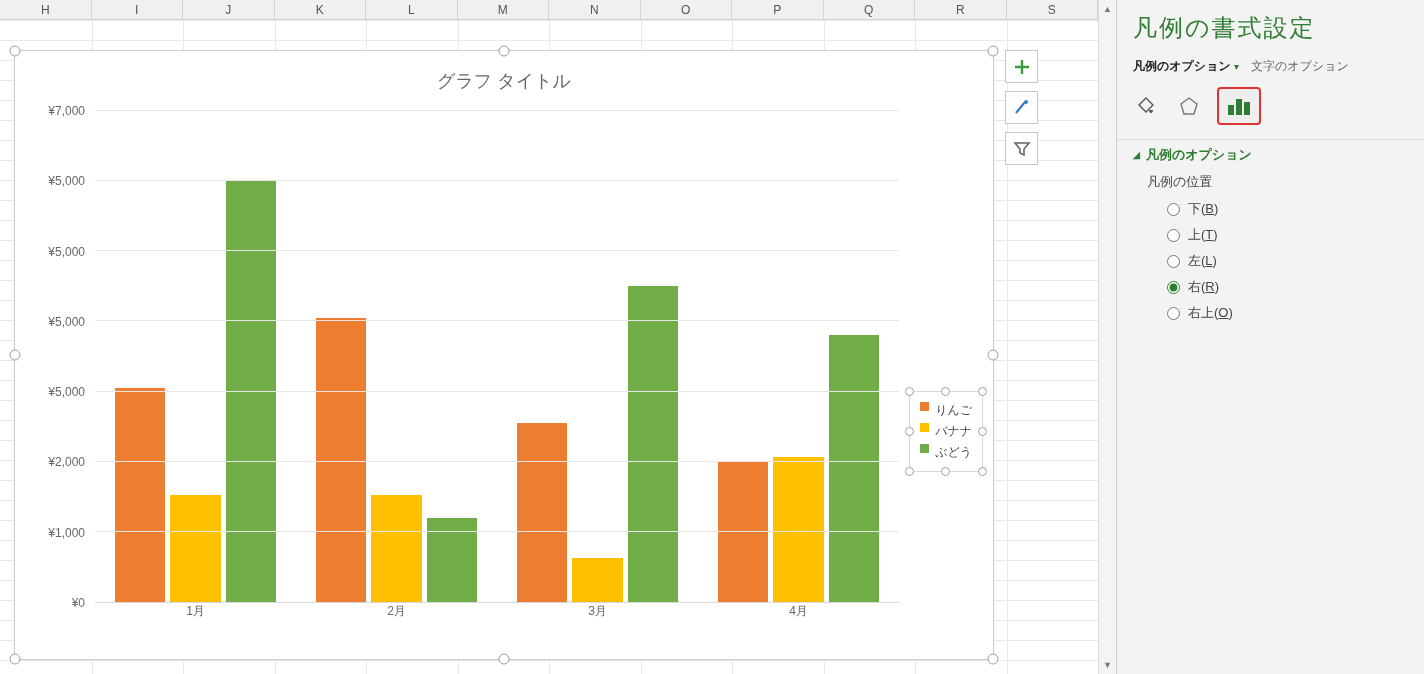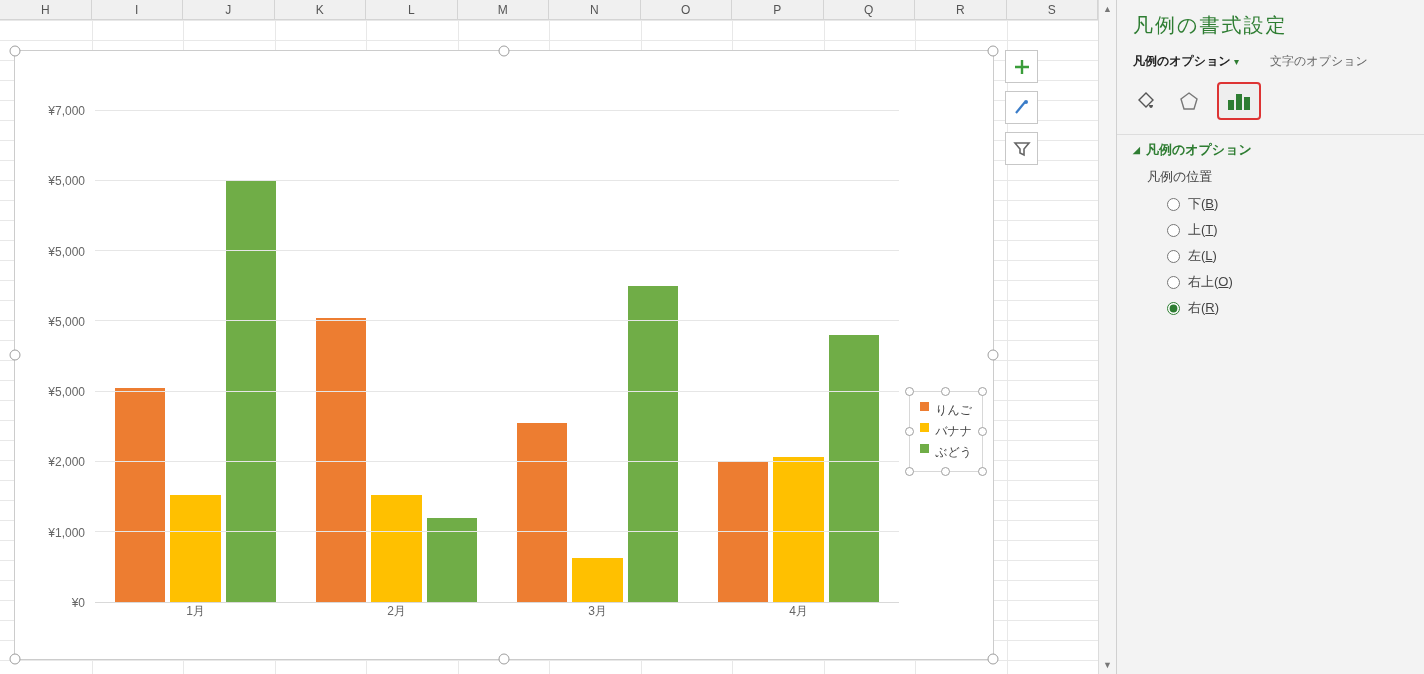--- a/index.html
+++ b/index.html
@@ -31,22 +31,22 @@
 .legend-box .li{display:flex;align-items:flex-start;gap:6px;padding:2px 0;white-space:nowrap}
 .sw{width:9px;height:9px}
 .sw.s0{background:#ed7d31}.sw.s1{background:#ffc000}.sw.s2{background:#70ad47}
 .lh{position:absolute;width:9px;height:9px;background:#fff;border:1px solid #a0a0a0;border-radius:50%}
 .side-btns{position:absolute;top:50px;right:60px;display:flex;flex-direction:column;gap:8px}
 .sbtn{width:33px;height:33px;border:1px solid #c7c7c7;background:#fff;display:flex;align-items:center;justify-content:center;cursor:pointer}
 .vscroll{width:18px;background:#f4f4f4;border-left:1px solid #dcdcdc;position:relative}
 .vscroll .arrow{position:absolute;left:0;right:0;height:18px;display:flex;align-items:center;justify-content:center;color:#777;font-size:9px}
 .vscroll .arrow.up{top:0}.vscroll .arrow.down{bottom:0}
 .panel{width:308px;background:#f3f3f3;border-left:1px solid #d0d0d0;padding:12px 0 0 0;display:flex;flex-direction:column}
-.panel-title{font-size:20px;color:#2e7d32;padding:0 16px 10px;letter-spacing:2px}
-.panel-tabs{display:flex;gap:31px;padding:4px 16px 6px;font-size:12px;align-items:center}
+.panel-title{font-size:24px;color:#2e7d32;padding:0 16px 10px;letter-spacing:2px}
+.panel-tabs{display:flex;gap:12px;padding:4px 16px 6px;font-size:12px;align-items:center}
 .panel-tabs .t1{font-weight:bold;color:#222}
 .panel-tabs .chev{color:#2e7d32;font-size:10px}
 .panel-tabs .t2{color:#666}
 .icon-row{display:flex;gap:14px;padding:6px 16px 14px;align-items:center}
 .icon-btn{width:28px;height:26px;display:flex;align-items:center;justify-content:center;cursor:pointer;border-radius:2px}
 .icon-btn.sel{border:2.5px solid #d33;border-radius:4px;padding:2px;width:44px;height:38px;background:#eee}
 .section-hd{font-size:13px;font-weight:bold;color:#2e7d32;padding:6px 16px;display:flex;align-items:center;gap:6px}
 .section-hd .tri{font-size:9px;color:#2e7d32}
 .section-body{padding:0 16px 8px 30px;font-size:13px;color:#444}
 .subhead{padding:3px 0 5px}
@@ -126,20 +126,21 @@
     <div class="chart-obj">
       <div class="handle hc h-tl"></div>
       <div class="handle hc h-tr"></div>
       <div class="handle hc h-bl"></div>
       <div class="handle hc h-br"></div>
       <div class="handle hc h-tm"></div>
       <div class="handle hc h-bm"></div>
       <div class="handle hc h-ml"></div>
       <div class="handle hc h-mr"></div>
 
+      <div class="chart-title">グラフ タイトル</div>
 
       <div class="plot">
         <div class="yaxis" id="yaxis">
             <div class="ytick" style="bottom: 0%;">¥0</div>
             <div class="ytick" style="bottom: 14.2857%;">¥1,000</div>
             <div class="ytick" style="bottom: 28.5714%;">¥2,000</div>
             <div class="ytick" style="bottom: 42.8571%;">¥5,000</div>
             <div class="ytick" style="bottom: 57.1429%;">¥5,000</div>
             <div class="ytick" style="bottom: 71.4286%;">¥5,000</div>
             <div class="ytick" style="bottom: 85.7143%;">¥5,000</div>
@@ -264,22 +265,22 @@
         </label>
       <label class="radio-row">
           <input type="radio" name="pos" style="">
           <span><span>上(</span><span class="ul">T</span><span>)</span></span>
         </label>
       <label class="radio-row">
           <input type="radio" name="pos" style="">
           <span><span>左(</span><span class="ul">L</span><span>)</span></span>
         </label>
       <label class="radio-row">
-          <input type="radio" name="pos" style="">
-          <span><span>右上(</span><span class="ul">O</span><span>)</span></span>
-        </label>
-      <label class="radio-row">
           <input type="radio" name="pos" checked="" style="">
           <span><span>右(</span><span class="ul">R</span><span>)</span></span>
         </label>
+      <label class="radio-row">
+          <input type="radio" name="pos" style="">
+          <span><span>右上(</span><span class="ul">O</span><span>)</span></span>
+        </label>
     </div>
   </div>
 </div>
 
 </body></html>

